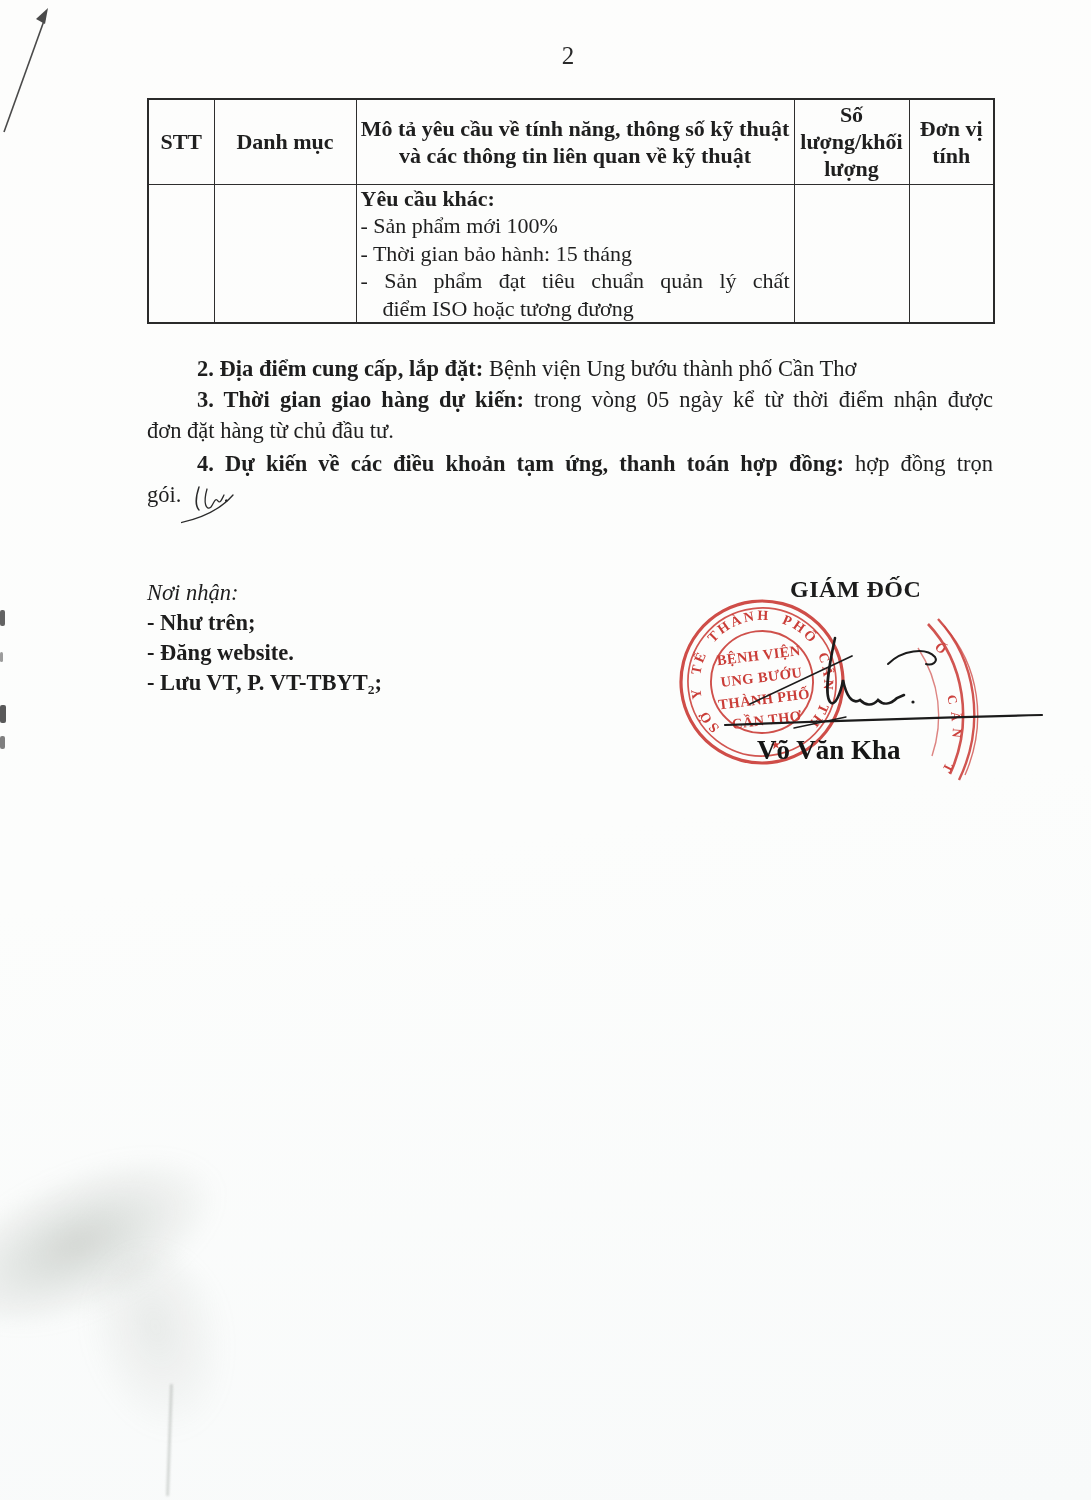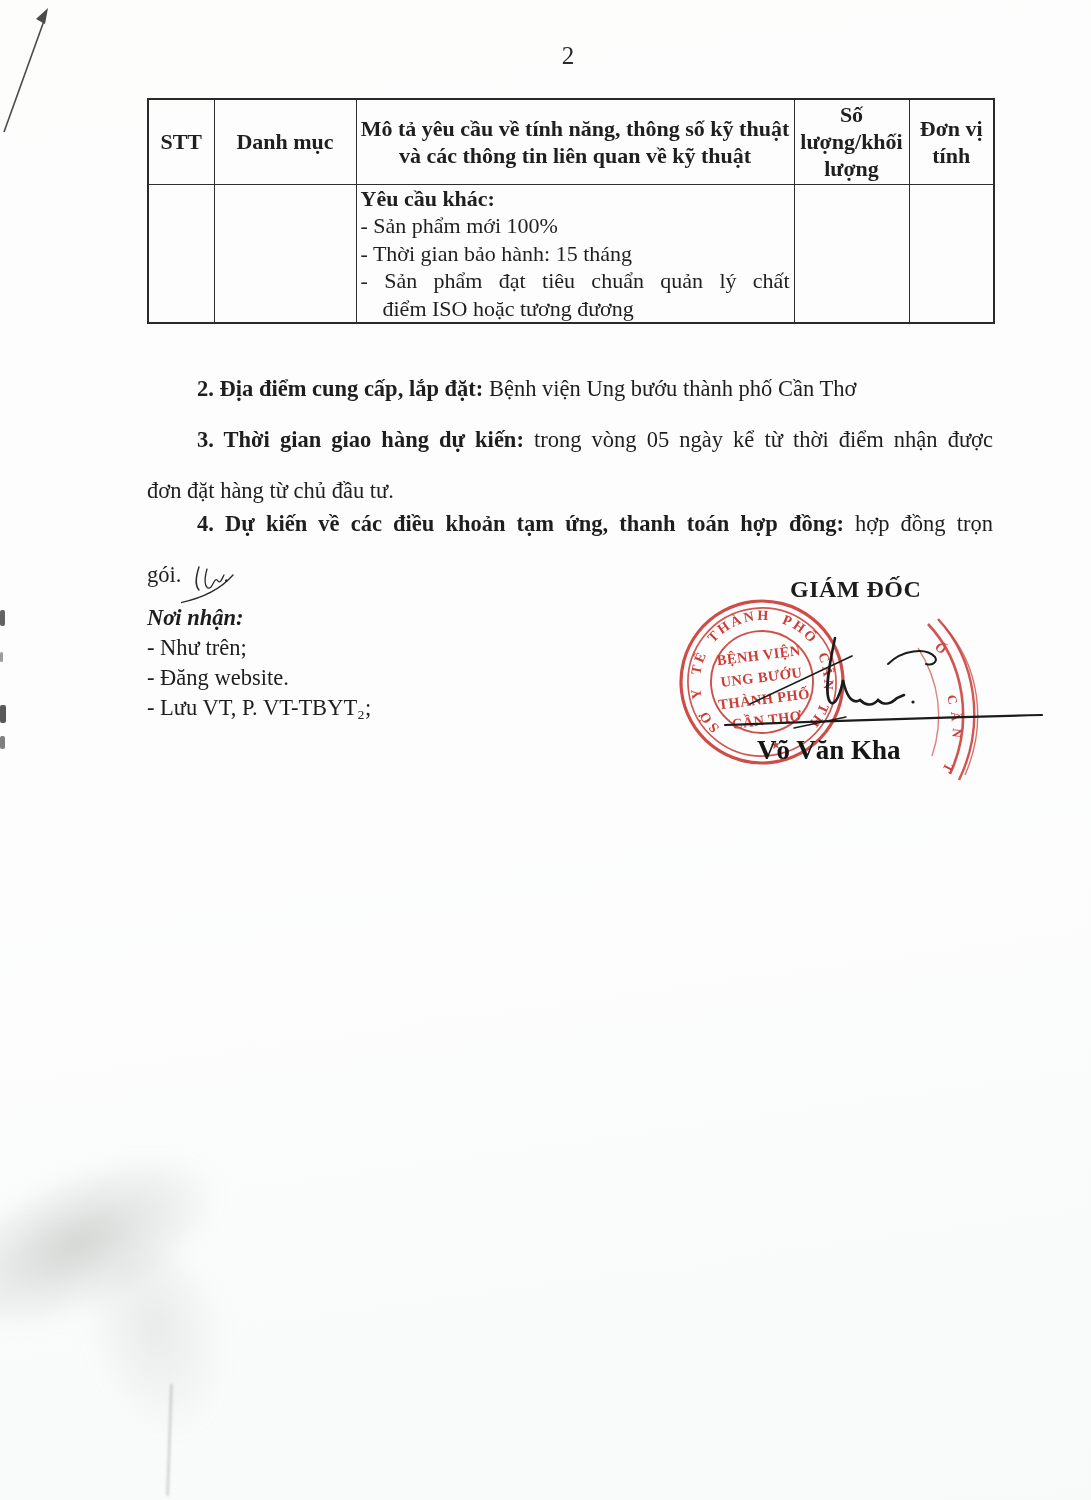--- a/index.html
+++ b/index.html
@@ -28,32 +28,32 @@
   tr.bodyrow{height:139px;}
   th.h{font-weight:bold;text-align:center;line-height:27px;padding:2px 6px;}
   td.desc{vertical-align:top;padding:5px 14px 4px 15px;}
   .desc-line{line-height:27.6px;white-space:nowrap;}
   .desc-title{font-weight:bold;}
   .desc-just{white-space:normal;text-align:justify;text-align-last:justify;}
   .desc-wrap{padding-left:22px;}
   .hdr-sub{display:block;line-height:27px;}
   
   .paras{position:absolute;left:147px;top:353px;width:846px;font-size:22.5px;color:#1e1e1e;}
-  .pline{line-height:31px;margin-top:20px;}
+  .pline{line-height:31px;}
   .pline b{font-weight:bold;}
   .pjust{text-align:justify;text-align-last:justify;}
   .indent{text-indent:50px;}
   .mt1{}
   .mt2{margin-top:2px;}
   .goi-line{position:relative;height:40px;}
   .goi-period{margin-left:42px;}
   
   .recips{position:absolute;left:147px;top:577px;width:330px;font-size:22.5px;color:#1d1d1d;}
-  .recips .title{font-weight:bold;font-style:italic;line-height:31px;margin-top:25px;}
-  .recips .item{line-height:30px;}
+  .recips .title{font-weight:normal;font-style:italic;line-height:31px;}
+  .recips .item{line-height:30px;font-weight:bold;}
   
   .director{
     position:absolute;left:790px;top:576px;font-size:24px;font-weight:bold;
     letter-spacing:.5px;color:#1c1c1c;
   }
   .signer{
     position:absolute;left:757px;top:735px;font-size:27px;font-weight:bold;
     color:#161616;z-index:6;
   }
   .stamp-svg{position:absolute;left:672px;top:592px;z-index:3;opacity:.95;}

